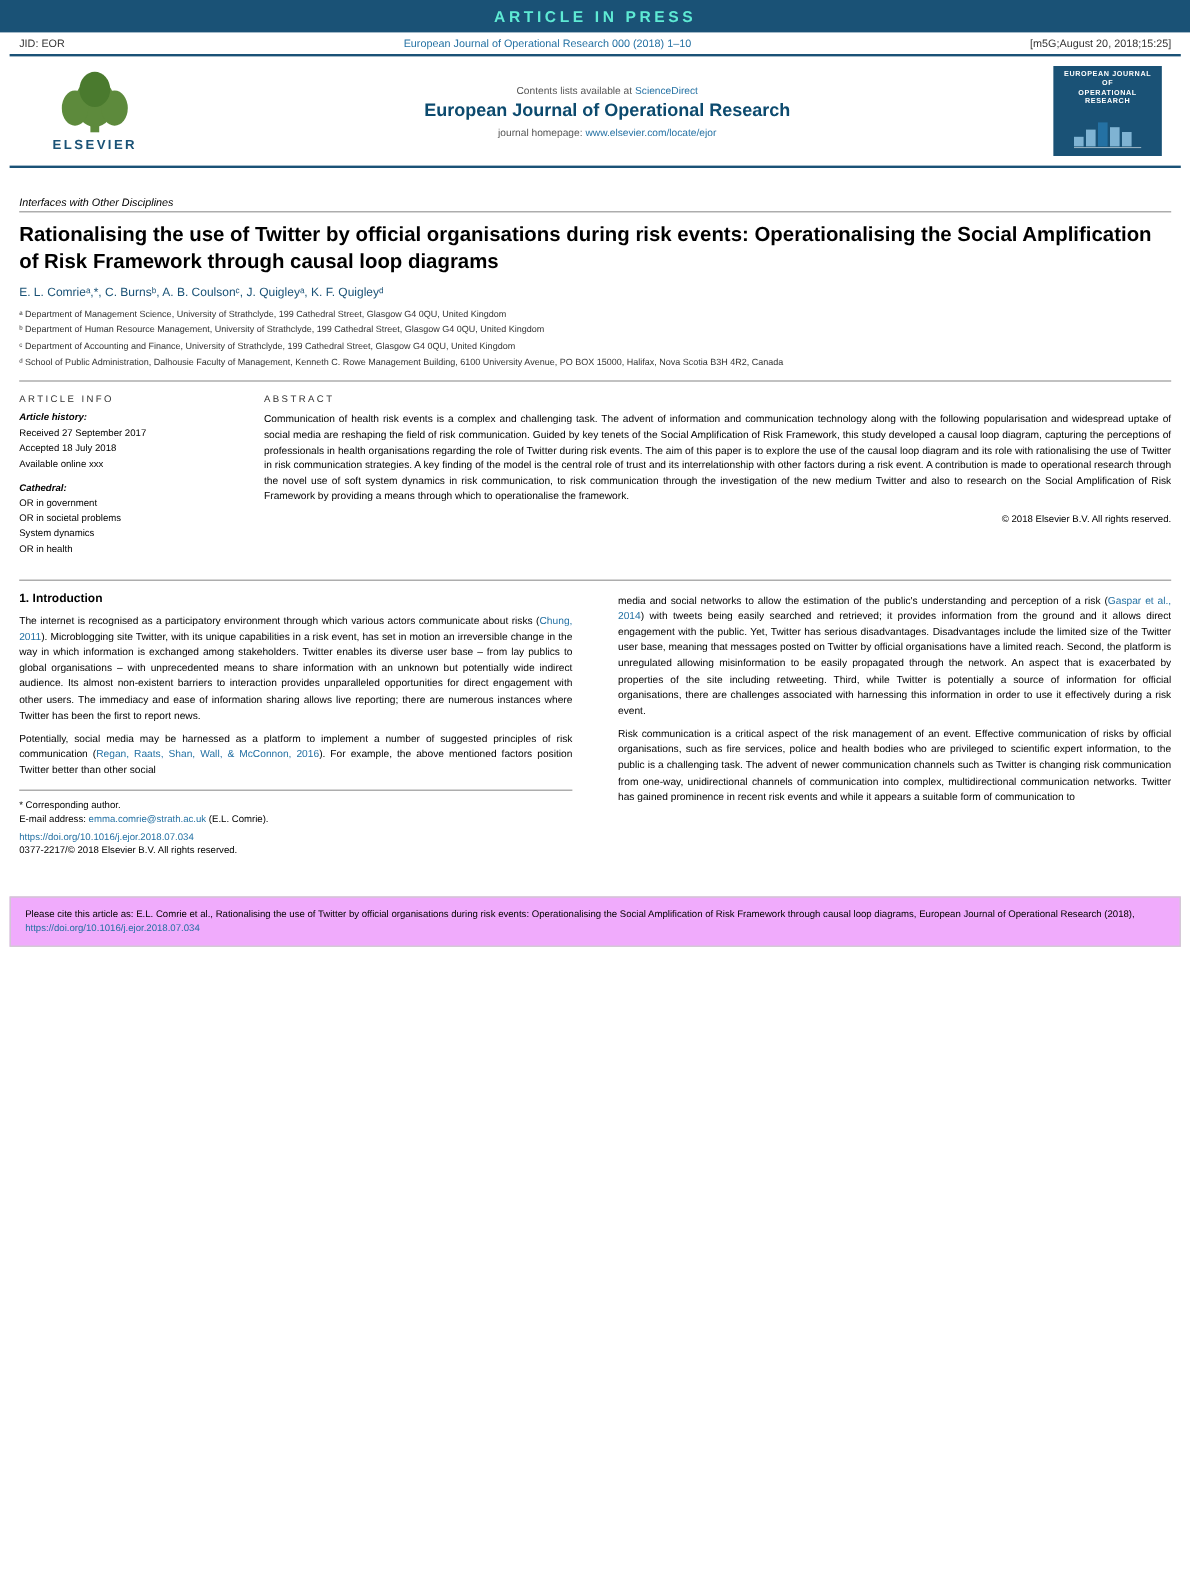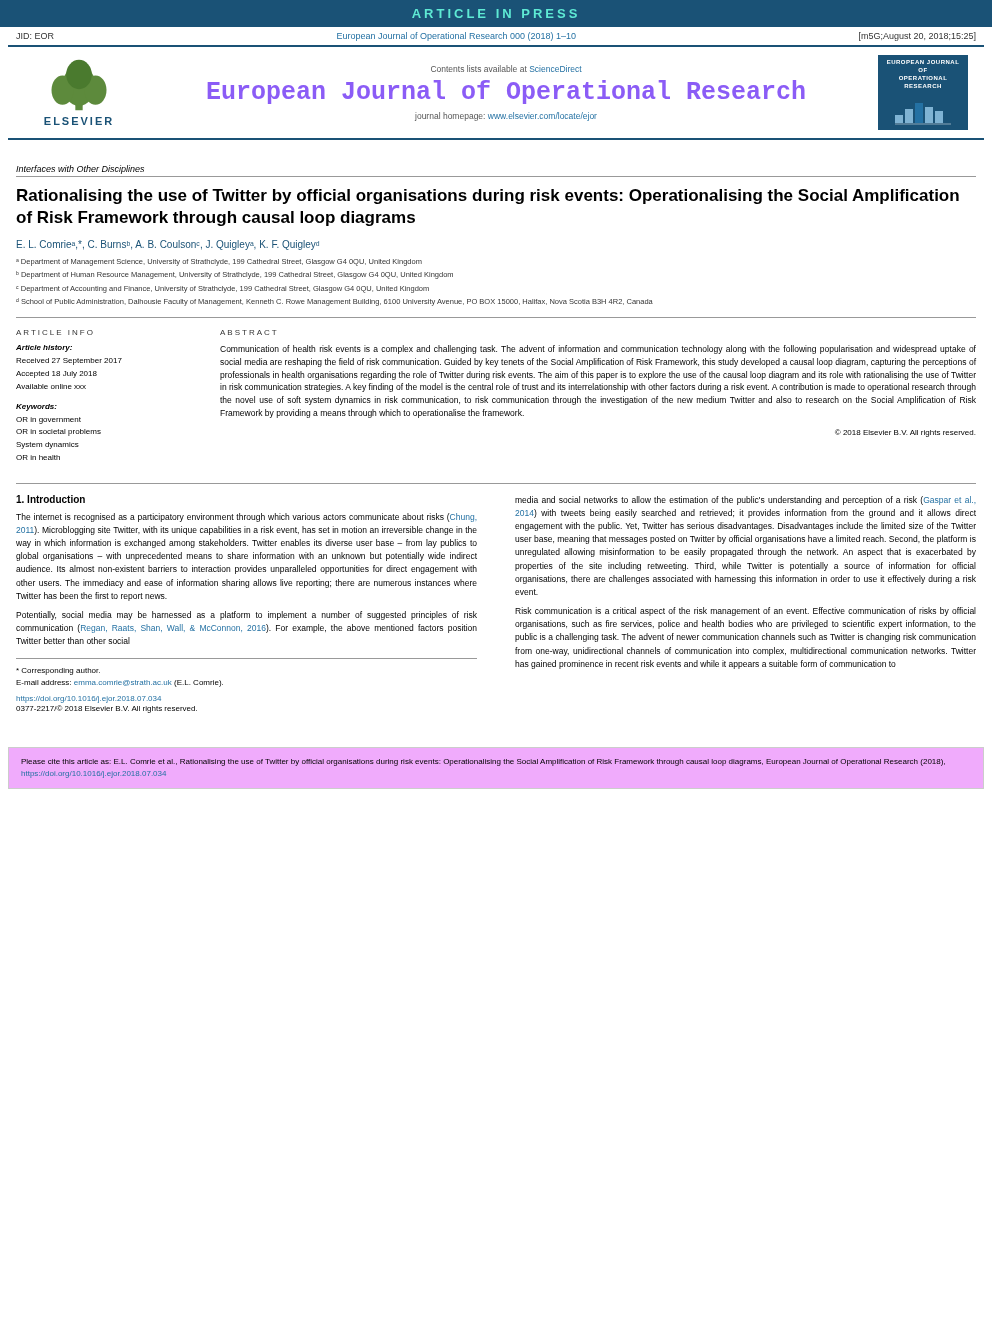--- a/index.html
+++ b/index.html
@@ -77,23 +77,23 @@
       color: #555;
       margin-bottom: 4px;
     }
 
     .sciencedirect-link {
       color: #2471a3;
       text-decoration: none;
     }
 
     .journal-main-title {
-      font-size: 25px;
-      font-family: Liberation Mono, monospace;
-      color: #8b5cf6;
+      font-size: 15px;
+      font-family: Liberation Sans, sans-serif;
+      color: #0c4a6e;
       font-weight: bold;
     }
 
     .journal-homepage {
       font-size: 8.5px;
       font-family: Arial, sans-serif;
       color: #555;
       margin-top: 4px;
     }
 
@@ -370,21 +370,21 @@
       <div class="col-header">ARTICLE INFO</div>
 
       <div class="article-info-section">
         <div class="info-label">Article history:</div>
         <div class="info-dates">Received 27 September 2017</div>
         <div class="info-dates">Accepted 18 July 2018</div>
         <div class="info-dates">Available online xxx</div>
       </div>
 
       <div class="article-info-section">
-        <div class="keywords-label">Keywords:</div>
+        <div class="keywords-label">Cathedral:</div>
         <div class="keywords-list">OR in government</div>
         <div class="keywords-list">OR in societal problems</div>
         <div class="keywords-list">System dynamics</div>
         <div class="keywords-list">OR in health</div>
       </div>
     </div>
 
     <div class="right-col">
       <div class="col-header">ABSTRACT</div>
       <div class="abstract-text">Communication of health risk events is a complex and challenging task. The advent of information and communication technology along with the following popularisation and widespread uptake of social media are reshaping the field of risk communication. Guided by key tenets of the Social Amplification of Risk Framework, this study developed a causal loop diagram, capturing the perceptions of professionals in health organisations regarding the role of Twitter during risk events. The aim of this paper is to explore the use of the causal loop diagram and its role with rationalising the use of Twitter in risk communication strategies. A key finding of the model is the central role of trust and its interrelationship with other factors during a risk event. A contribution is made to operational research through the novel use of soft system dynamics in risk communication, to risk communication through the investigation of the new medium Twitter and also to research on the Social Amplification of Risk Framework by providing a means through which to operationalise the framework.</div>

